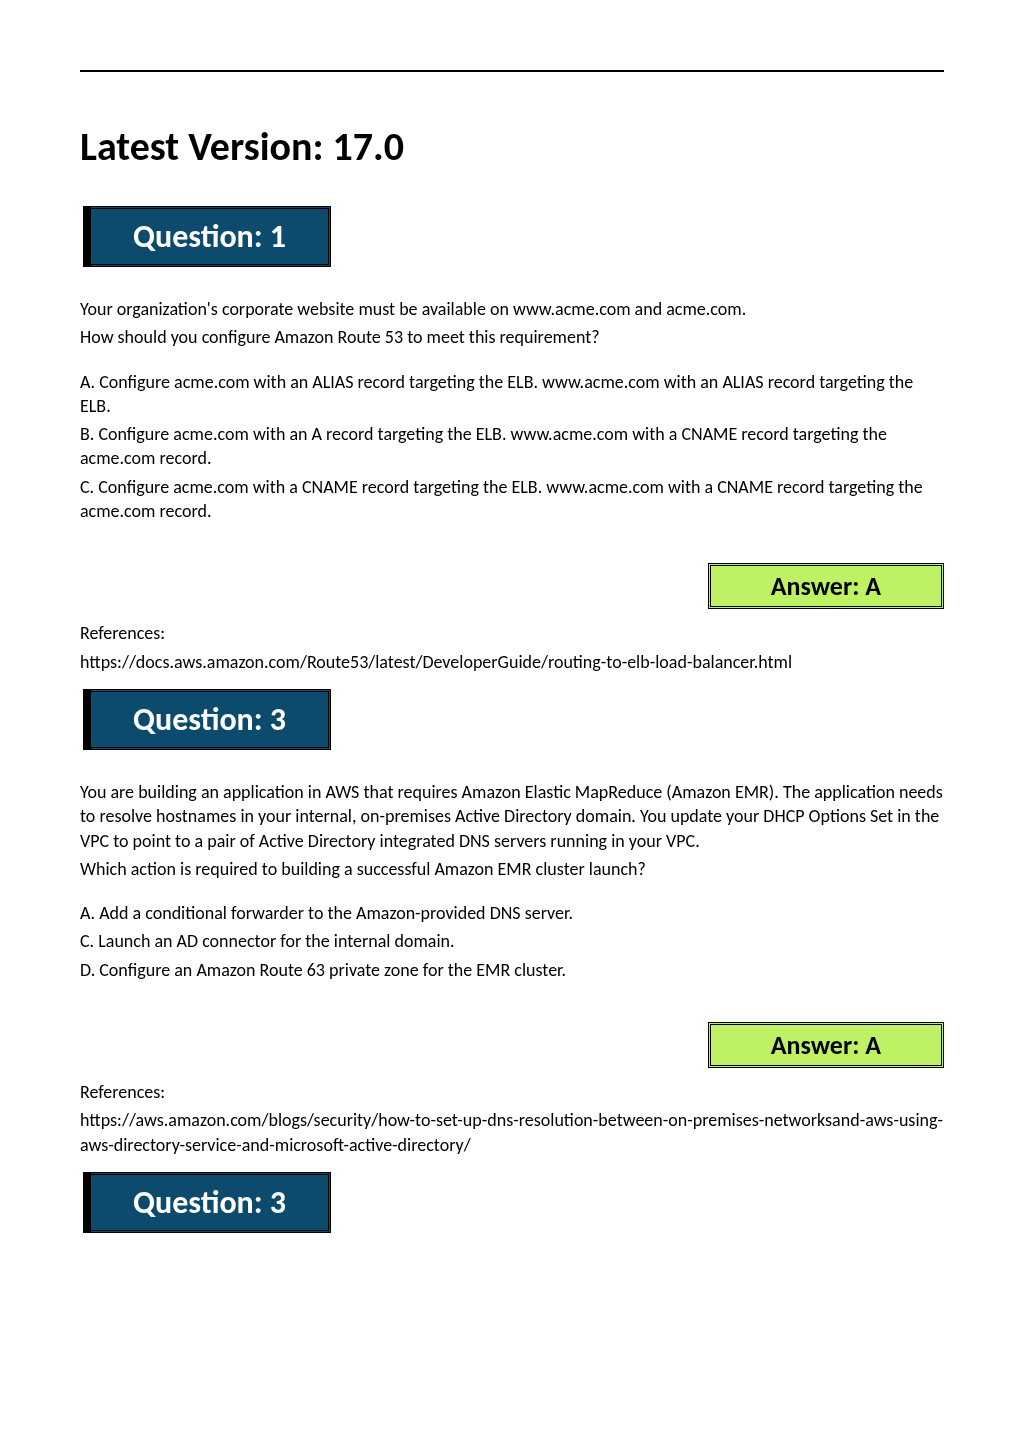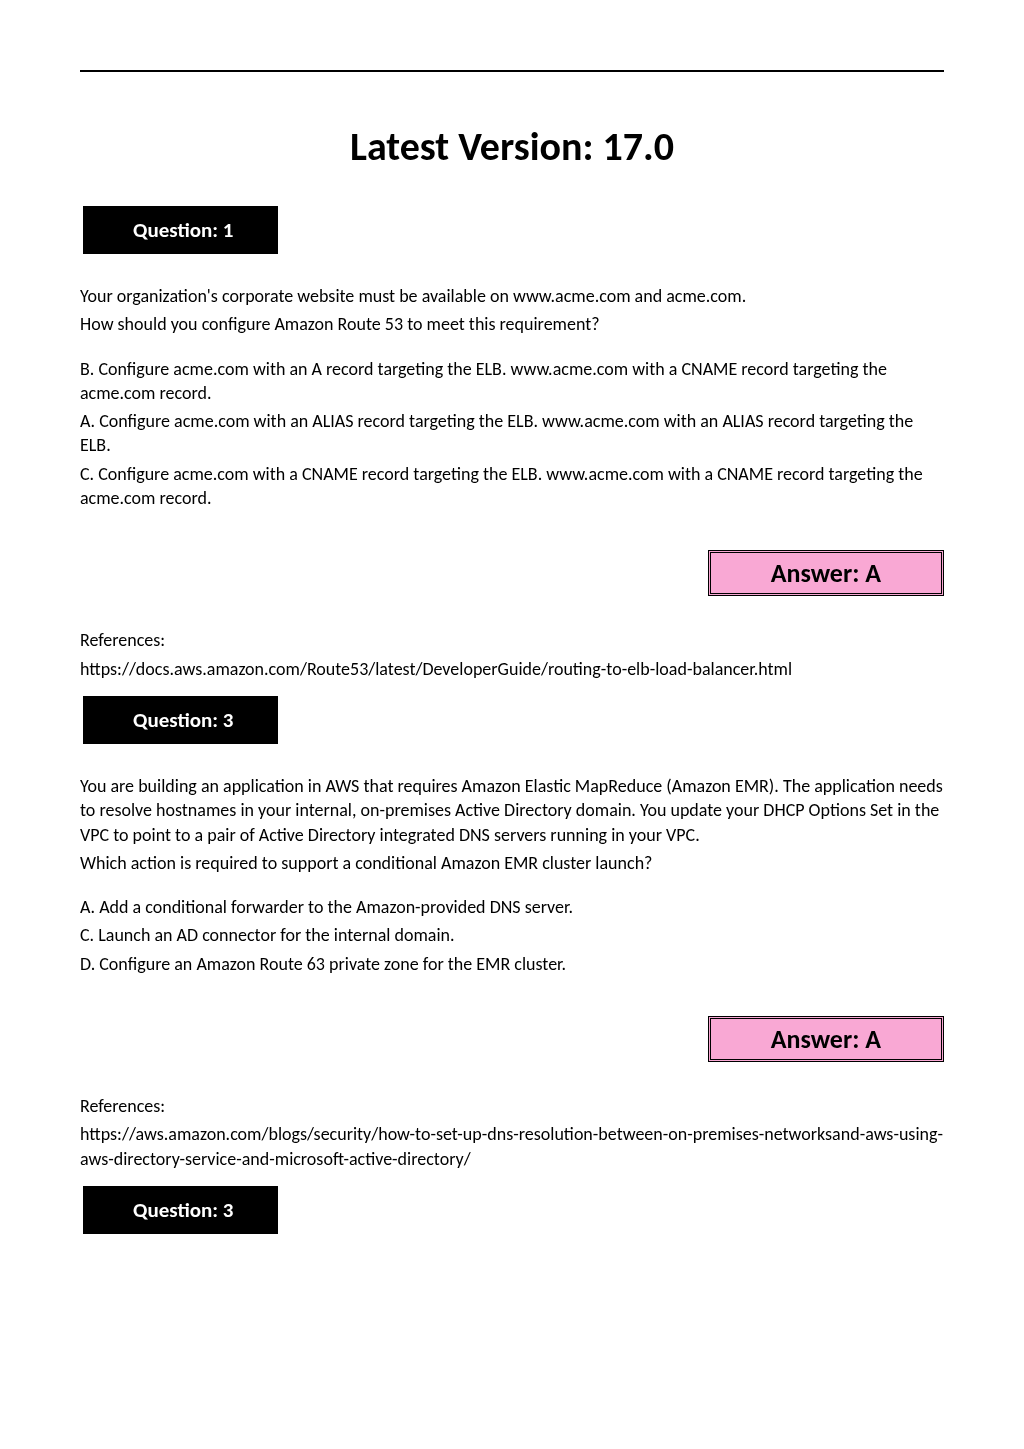--- a/index.html
+++ b/index.html
@@ -12,31 +12,30 @@
       background: #ffffff;
       width: 1024px;
       padding: 70px 80px 60px 80px;
       color: #000;
     }
     .top-border {
       border-top: 2px solid #000;
       margin-bottom: 50px;
     }
     .page-title {
-      text-align: center;
       font-size: 40px;
       font-weight: bold;
       margin-bottom: 35px;
     }
     .question-box {
       position: relative;
       display: inline-block;
-      background: #000000;
+      background: #0c4a6e;
       color: #fff;
-      font-size: 21px;
+      font-size: 32px;
       font-weight: bold;
       padding: 8px 42px;
       border: 3px double #000;
       margin-bottom: 30px;
       margin-left: 8px;
     }
     .question-box::before {
       content: "";
       position: absolute;
       left: -8px;
@@ -52,28 +51,28 @@
       content: "";
       position: absolute;
       right: -3px;
       top: -3px;
       bottom: -3px;
       width: 3px;
       border-right: 1px solid #000;
     }
     .answer-box {
       float: right;
-      background: #f9a8d4;
+      background: #bef264;
       color: #000;
       font-size: 26px;
       font-weight: bold;
       padding: 4px 60px;
       border: 3px double #000;
       margin-top: 20px;
-      margin-bottom: 32px;
+      margin-bottom: 12px;
     }
     .body-text {
       font-size: 18px;
       line-height: 1.35;
       margin-bottom: 4px;
       clear: both;
     }
     .body-block {
       margin-bottom: 20px;
     }
@@ -98,40 +97,40 @@
 
 
 <div class="question-box">Question: 1</div>
 
 <div class="body-block">
   <p class="body-text">Your organization's corporate website must be available on www.acme.com and acme.com.</p>
   <p class="body-text">How should you configure Amazon Route 53 to meet this requirement?</p>
 </div>
 
 <div class="body-block">
+  <p class="body-text">A. Configure acme.com with an ALIAS record targeting the ELB. www.acme.com with an ALIAS record targeting the ELB.</p>
   <p class="body-text">B. Configure acme.com with an A record targeting the ELB. www.acme.com with a CNAME record targeting the acme.com record.</p>
-  <p class="body-text">A. Configure acme.com with an ALIAS record targeting the ELB. www.acme.com with an ALIAS record targeting the ELB.</p>
   <p class="body-text">C. Configure acme.com with a CNAME record targeting the ELB. www.acme.com with a CNAME record targeting the acme.com record.</p>
 </div>
 
 <div class="clearfix">
   <div class="answer-box">Answer: A</div>
 </div>
 
 <div class="ref-block">
   <p class="body-text">References:</p>
   <p class="body-text">https://docs.aws.amazon.com/Route53/latest/DeveloperGuide/routing-to-elb-load-balancer.html</p>
 </div>
 
 
 <div class="question-box">Question: 3</div>
 
 <div class="body-block">
   <p class="body-text">You are building an application in AWS that requires Amazon Elastic MapReduce (Amazon EMR). The application needs to resolve hostnames in your internal, on-premises Active Directory domain. You update your DHCP Options Set in the VPC to point to a pair of Active Directory integrated DNS servers running in your VPC.</p>
-  <p class="body-text">Which action is required to support a conditional Amazon EMR cluster launch?</p>
+  <p class="body-text">Which action is required to building a successful Amazon EMR cluster launch?</p>
 </div>
 
 <div class="body-block">
   <p class="body-text">A. Add a conditional forwarder to the Amazon-provided DNS server.</p>
   <p class="body-text">C. Launch an AD connector for the internal domain.</p>
   <p class="body-text">D. Configure an Amazon Route 63 private zone for the EMR cluster.</p>
 </div>
 
 <div class="clearfix">
   <div class="answer-box">Answer: A</div>

